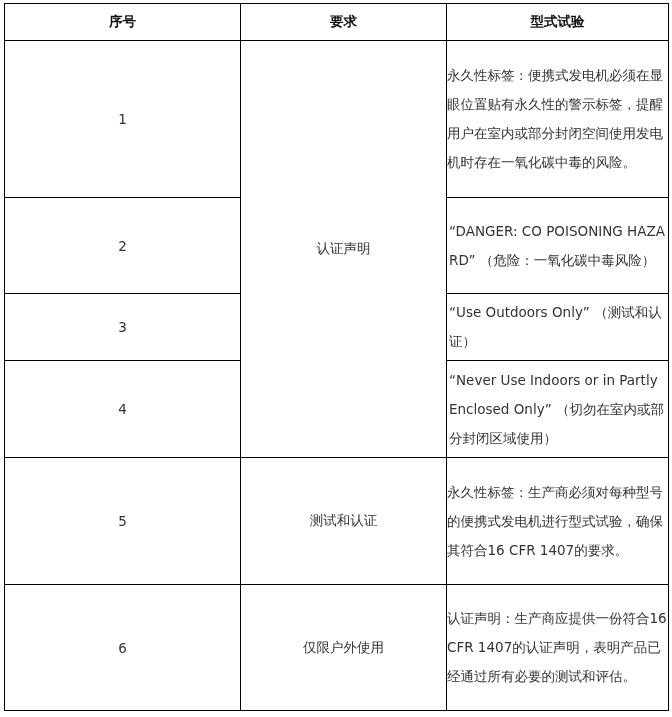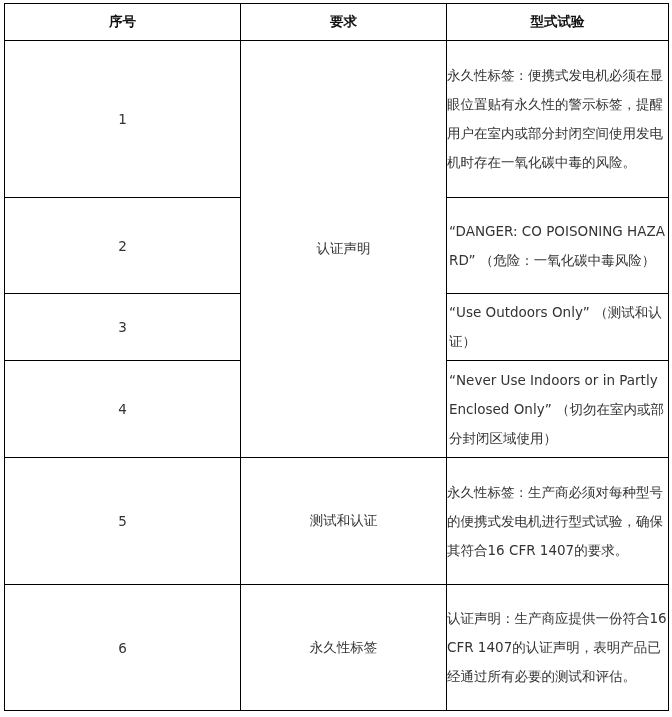--- a/index.html
+++ b/index.html
@@ -90,17 +90,17 @@
       <td class="num">4</td>
       <td class="content quote">“Never Use Indoors or in Partly Enclosed Only” （切勿在室内或部分封闭区域使用）</td>
     </tr>
     <tr style="height:127px;">
       <td class="num">5</td>
       <td class="cat">测试和认证</td>
       <td class="content">永久性标签：生产商必须对每种型号的便携式发电机进行型式试验，确保其符合16 CFR 1407的要求。</td>
     </tr>
     <tr style="height:126px;">
       <td class="num">6</td>
-      <td class="cat">永久性标签</td>
+      <td class="cat">仅限户外使用</td>
       <td class="content">认证声明：生产商应提供一份符合16 CFR 1407的认证声明，表明产品已经通过所有必要的测试和评估。</td>
     </tr>
   </tbody>
 </table>
 
 </body></html>

